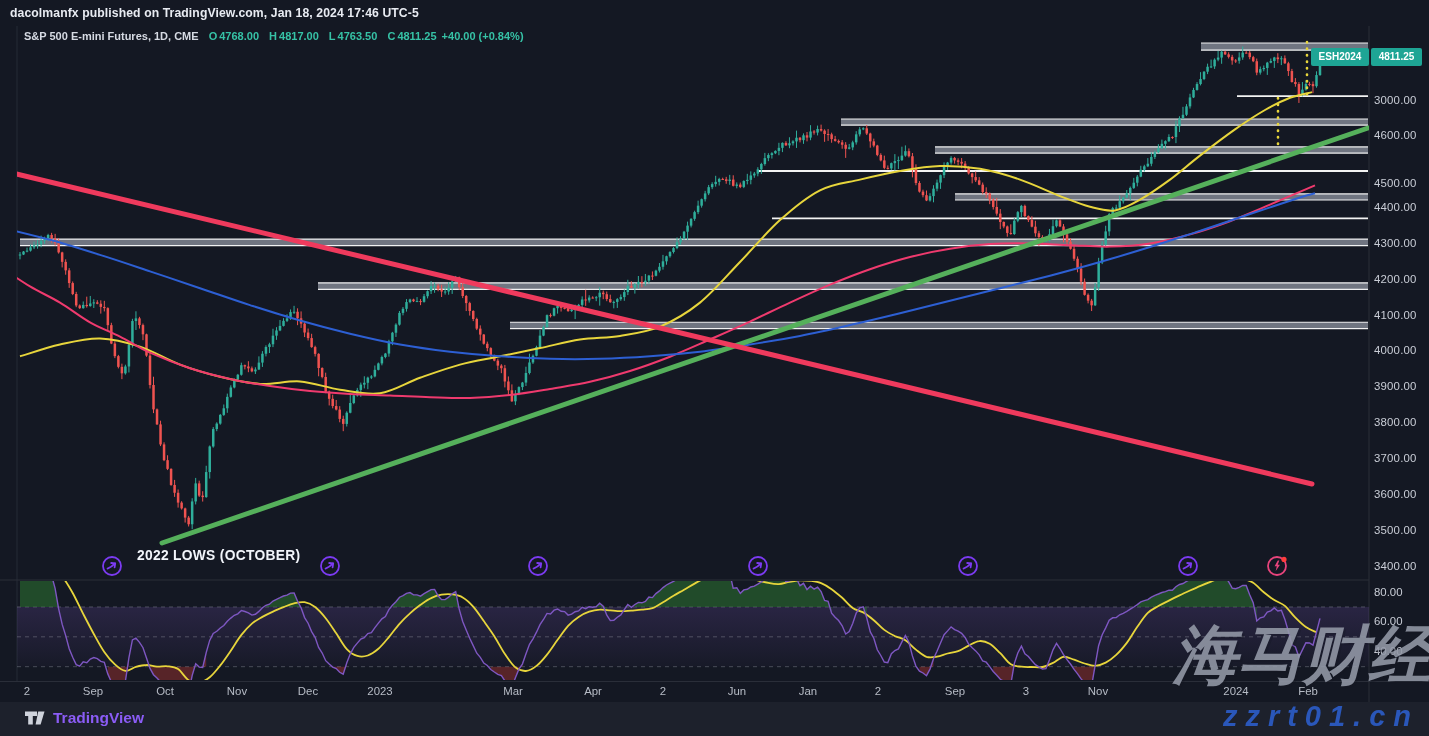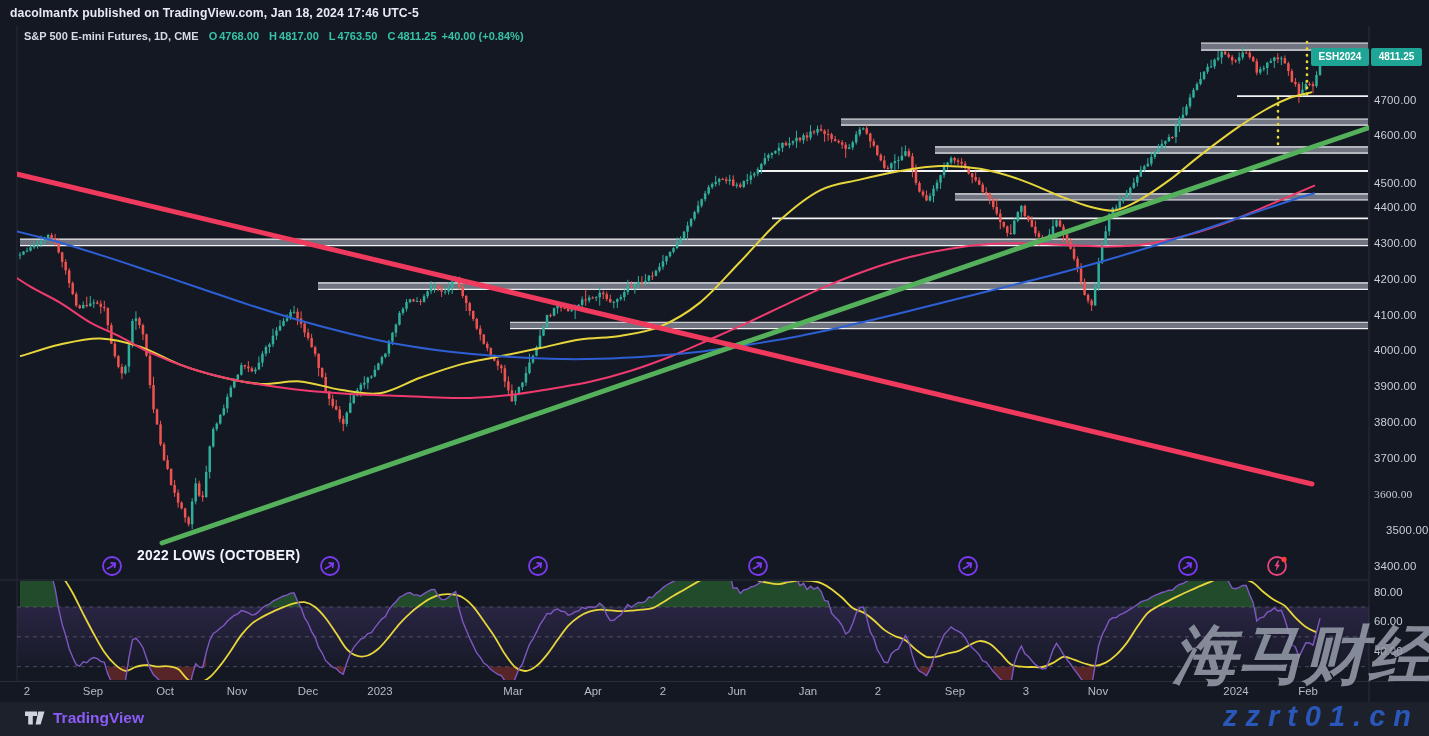--- a/index.html
+++ b/index.html
@@ -869,33 +869,33 @@
     <span class="lbl">C</span><span class="v">4811.25</span>
     <span class="v">+40.00 (+0.84%)</span>
   </div>
 
   <div id="badge-contract" class="badge z5">ESH2024</div>
   <div id="badge-price" class="badge z5">4811.25</div>
 
   <div id="lows-note" class="abs z5">2022 LOWS (OCTOBER)</div>
 
   <div id="axis-labels">
-      <div class="pxlab" style="top: 93.5px;">4700.00</div>
+      <div class="pxlab" style="top: 93.5px;">3000.00</div>
       <div class="pxlab" style="top: 129.35px;">4600.00</div>
       <div class="pxlab" style="top: 177px;">4500.00</div>
       <div class="pxlab" style="top: 201.05px;">4400.00</div>
       <div class="pxlab" style="top: 236.9px;">4300.00</div>
       <div class="pxlab" style="top: 272.75px;">4200.00</div>
       <div class="pxlab" style="top: 308.6px;">4100.00</div>
       <div class="pxlab" style="top: 344.45px;">4000.00</div>
       <div class="pxlab" style="top: 380.3px;">3900.00</div>
       <div class="pxlab" style="top: 416.15px;">3800.00</div>
       <div class="pxlab" style="top: 452px;">3700.00</div>
-      <div class="pxlab" style="top: 487.85px; font-family: Liberation Serif, serif;">3600.00</div>
-      <div class="pxlab" style="top: 523.7px; margin-left: 12px;">3500.00</div>
+      <div class="pxlab" style="top: 487.85px;">3600.00</div>
+      <div class="pxlab" style="top: 523.7px;">3500.00</div>
       <div class="pxlab" style="top: 559.55px;">3400.00</div>
       <div class="txlab" style="left: 27px;">2</div>
       <div class="txlab" style="left: 93px;">Sep</div>
       <div class="txlab" style="left: 165px;">Oct</div>
       <div class="txlab" style="left: 237px;">Nov</div>
       <div class="txlab" style="left: 308px;">Dec</div>
       <div class="txlab" style="left: 380px;">2023</div>
       <div class="txlab" style="left: 513px;">Mar</div>
       <div class="txlab" style="left: 593px;">Apr</div>
       <div class="txlab" style="left: 663px;">2</div>

